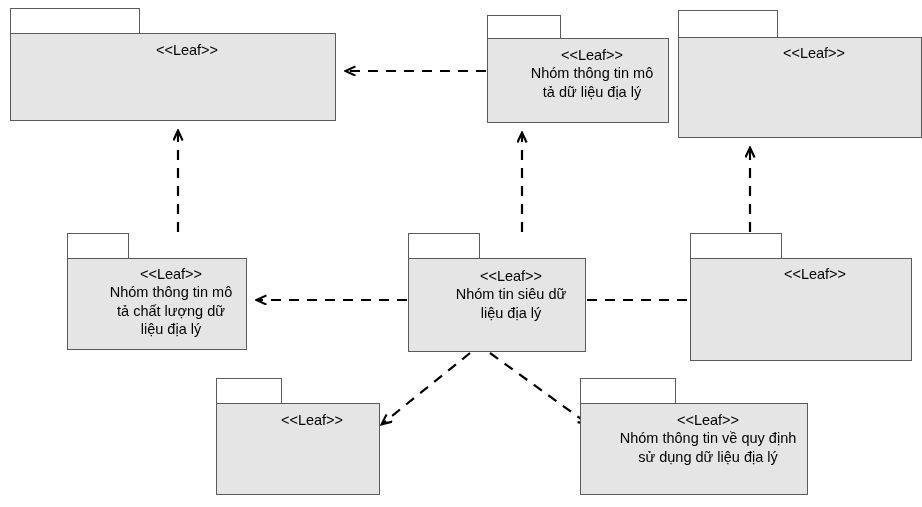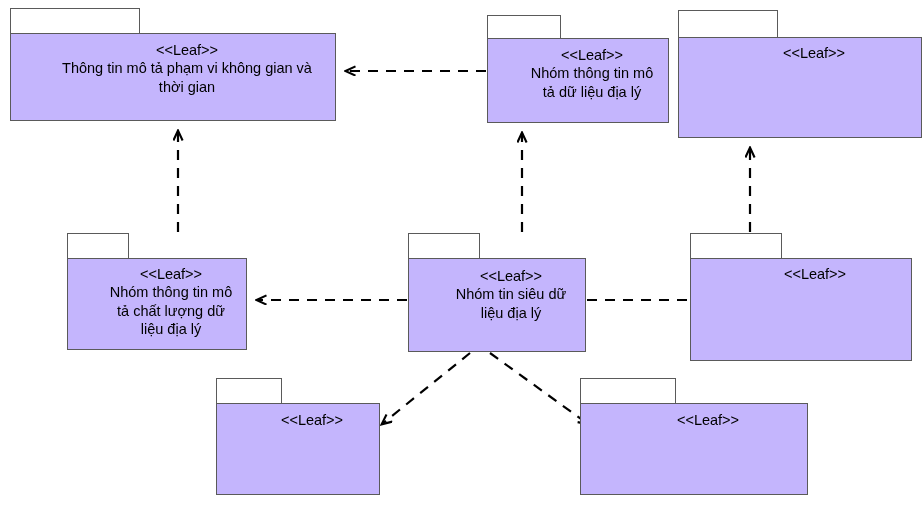--- a/index.html
+++ b/index.html
@@ -24,21 +24,21 @@
     left: 0;
     border: 1.6px solid #5a5a5a;
     border-bottom: none;
     background: #ffffff;
     box-sizing: border-box;
   }
   .pkg-body {
     position: absolute;
     left: 0;
     border: 1.6px solid #5a5a5a;
-    background: #c4b5fd;
+    background: #e5e5e5;
     box-sizing: border-box;
     display: flex;
     flex-direction: column;
     align-items: center;
     justify-content: flex-start;
     text-align: center;
     padding-left: 28px;
   }
   .pkg-stereotype {
     font-size: 14.5px;
@@ -120,22 +120,20 @@
     &gt; usage-regulation (down-right diagonal) --&gt;
     <g>
       <line x1="490" y1="353" x2="588" y2="424" stroke="#000000" stroke-width="2.2" stroke-dasharray="10,8" marker-end="url(#openarrow)"></line>
     </g>
   </svg>
 
   <div class="pkg" style="left:10px; top:8px; width:326px; height:113px;">
     <div class="pkg-tab" style="width:130px; height:26px;"></div>
     <div class="pkg-body" style="top:25px; width:326px; height:88px; padding-top:7px;">
       <div class="pkg-stereotype">&lt;&lt;Leaf&gt;&gt;</div>
-      <div class="pkg-label">Thông tin mô tả phạm vi không gian và
-thời gian</div>
     </div>
   </div>
 
   <div class="pkg" style="left:487px; top:15px; width:182px; height:108px;">
     <div class="pkg-tab" style="width:74px; height:24px;"></div>
     <div class="pkg-body" style="top:23px; width:182px; height:85px; padding-top:7px;">
       <div class="pkg-stereotype">&lt;&lt;Leaf&gt;&gt;</div>
       <div class="pkg-label">Nhóm thông tin mô
 tả dữ liệu địa lý</div>
     </div>
@@ -178,16 +176,18 @@
     <div class="pkg-tab" style="width:66px; height:26px;"></div>
     <div class="pkg-body" style="top:25px; width:164px; height:92px; padding-top:7px;">
       <div class="pkg-stereotype">&lt;&lt;Leaf&gt;&gt;</div>
     </div>
   </div>
 
   <div class="pkg" style="left:580px; top:378px; width:228px; height:117px;">
     <div class="pkg-tab" style="width:96px; height:26px;"></div>
     <div class="pkg-body" style="top:25px; width:228px; height:92px; padding-top:7px;">
       <div class="pkg-stereotype">&lt;&lt;Leaf&gt;&gt;</div>
+      <div class="pkg-label">Nhóm thông tin về quy định
+sử dụng dữ liệu địa lý</div>
     </div>
   </div>
 
 </div>
 
 </body></html>

